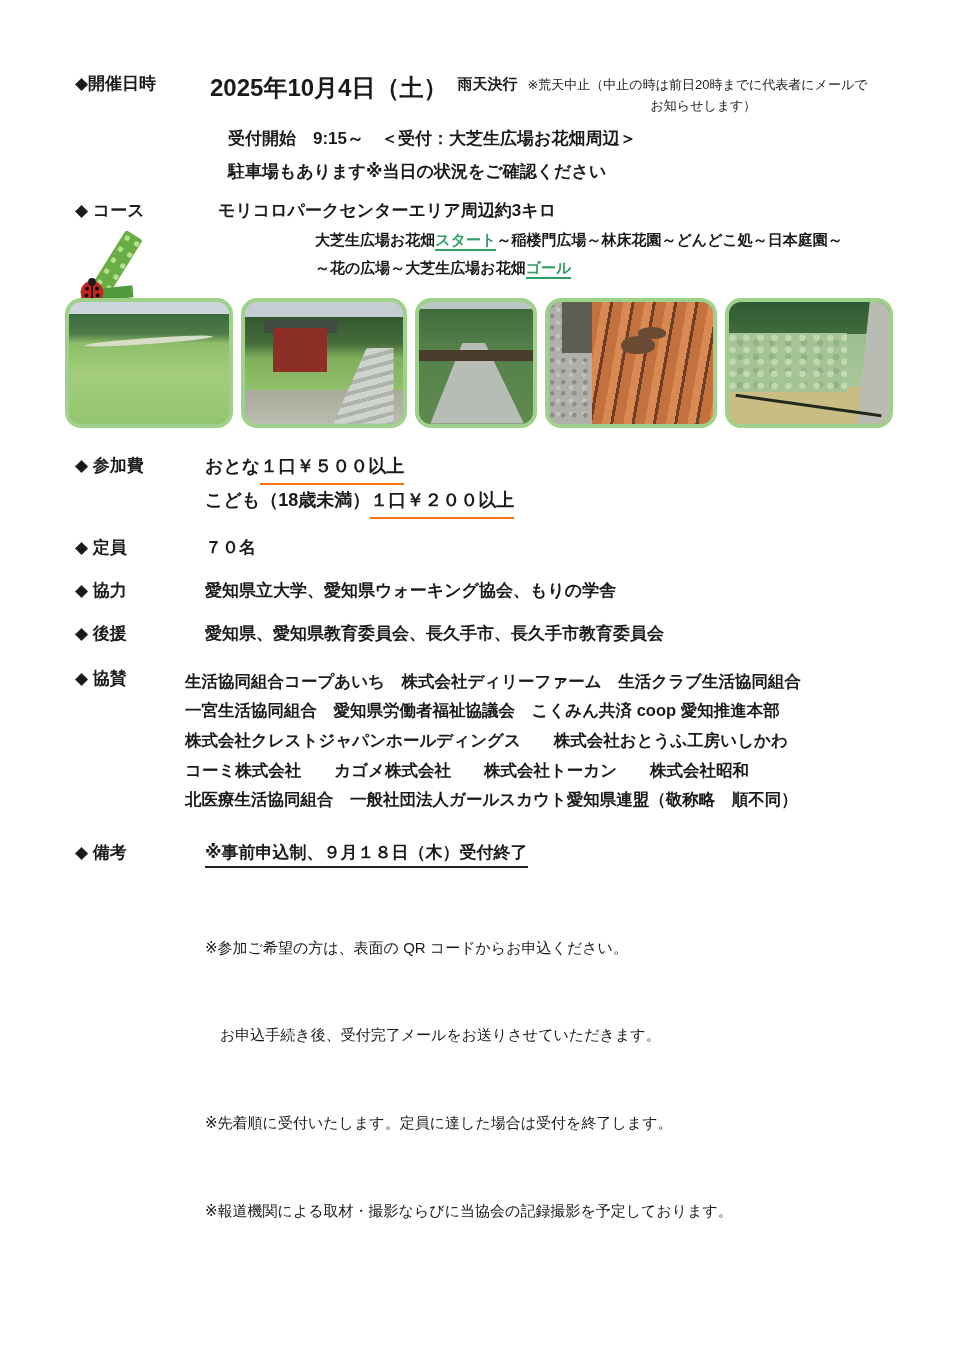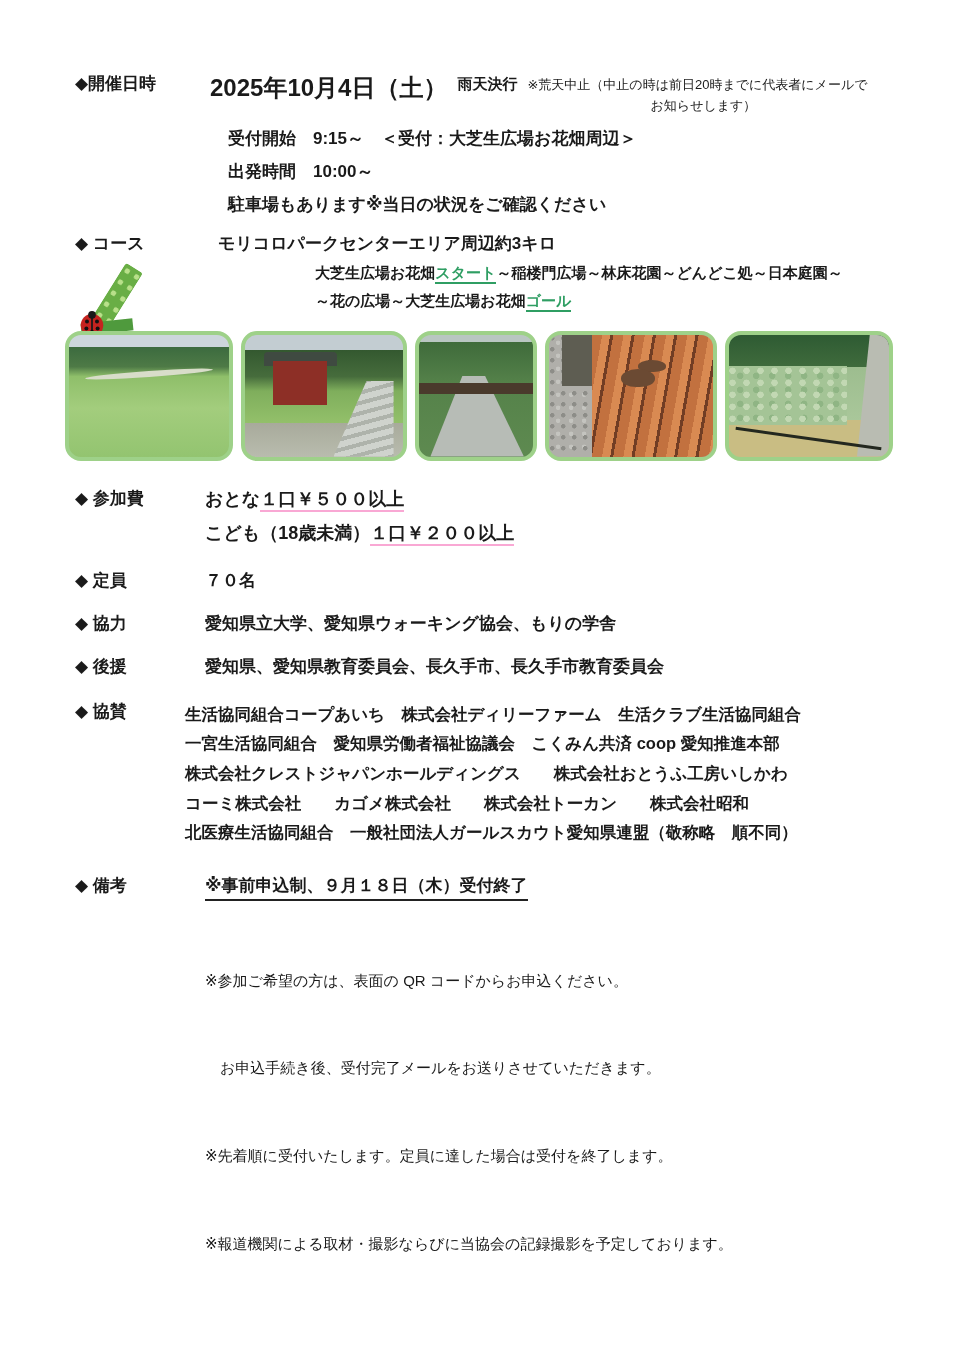--- a/index.html
+++ b/index.html
@@ -96,21 +96,21 @@
     position:absolute;left:34px;top:4px;width:20px;height:66px;
     background:radial-gradient(circle,#b9e08a 2.6px,transparent 3px) 0 0/11px 13px,#69ae45;
     transform:rotate(32deg);border-radius:3px;
   }
   .ribbon-base{position:absolute;left:8px;top:62px;width:52px;height:12px;background:#4f9a3d;transform:rotate(-6deg);}
   .ladybug{position:absolute;width:30px;height:30px;}
   .deco .ladybug{left:4px;top:50px;}
 
   
   .priceline{font-size:18px;font-weight:600;margin-top:10px;}
-  .uprice{border-bottom:2px solid #f9a8d4;padding-bottom:1px;}
+  .uprice{border-bottom:2px solid #f97316;padding-bottom:7px;}
   .smallnote{margin-left:228px;margin-top:7px;font-size:13.5px;font-weight:500;white-space:nowrap;}
 
   .sponsor-lines{font-size:16.5px;font-weight:600;line-height:1.8;}
   .remark-head{font-size:17px;font-weight:600;border-bottom:2px solid #222;padding-bottom:2px;display:inline-block;}
   .remark-lines{font-size:15px;font-weight:500;line-height:1.95;margin-top:6px;white-space:pre-wrap;}
 </style>
 </head>
 <body>
 
 <div class="page">
@@ -118,21 +118,20 @@
 
   <div class="row">
     <span class="lbl lw135">◆開催日時</span>
     <div class="dateline">
       <span class="date">2025年10月4日（土）</span>
       <span class="rain">雨天決行</span>
       <span class="stormnote"><span>※荒天中止（中止の時は前日20時までに代表者にメールで</span><span class="c2">お知らせします）</span></span>
     </div>
   </div>
   <div class="indent228">受付開始　9:15～　＜受付：大芝生広場お花畑周辺＞</div>
-  <div class="indent228">出発時間　10:00～</div>
 
   <div class="indent228">駐車場もあります※当日の状況をご確認ください</div>
 
   <div class="row">
     <span class="lbl lw143">◆ コース</span>
     <span class="val600">モリコロパークセンターエリア周辺約3キロ</span>
   </div>
   <div class="route indent315">
     <span>大芝生広場お花畑</span><span class="green">スタート</span><span>～稲楼門広場～林床花園～どんどこ処～日本庭園～</span>
   </div>

